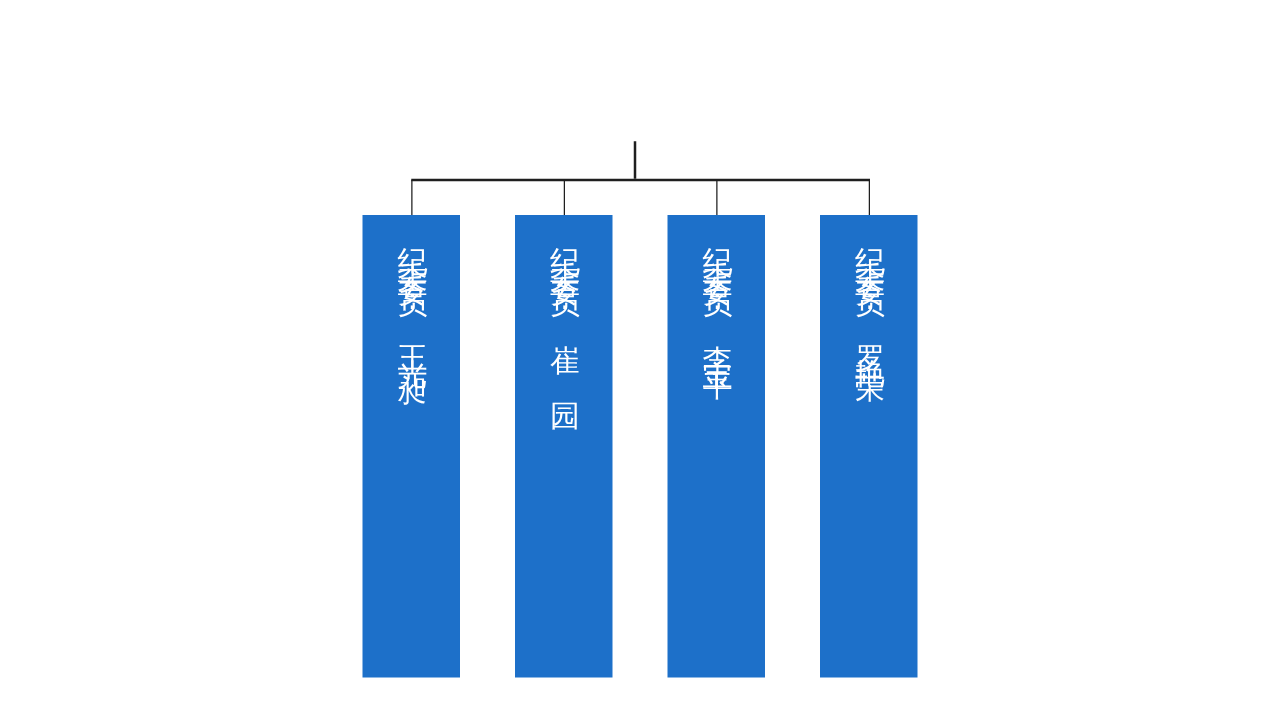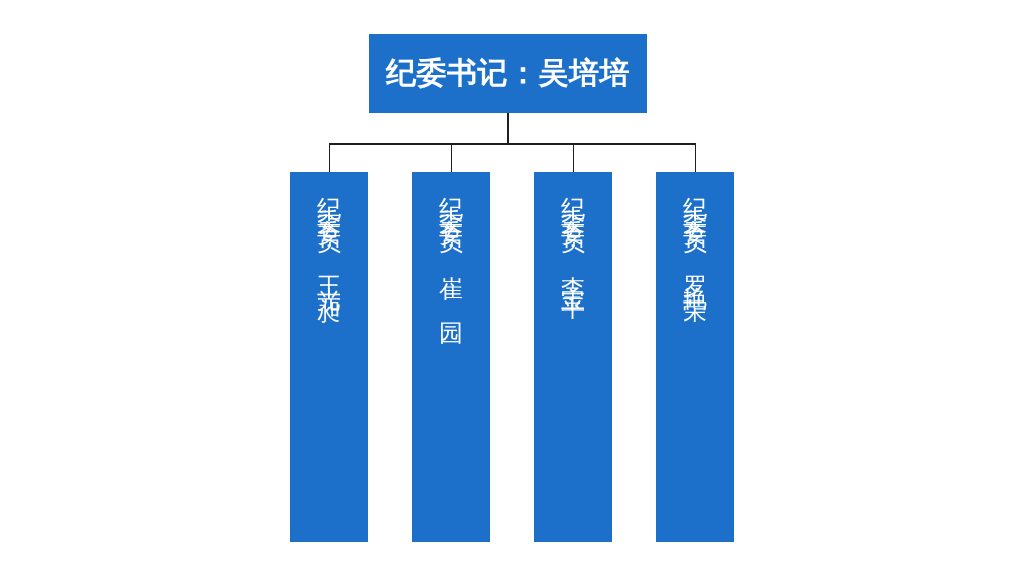--- a/index.html
+++ b/index.html
@@ -89,23 +89,20 @@
     padding-top: 6px;
     font-family: "Liberation Serif", "DejaVu Serif", serif;
     white-space: pre;
   }
 </style>
 </head>
 <body>
 
 <div class="canvas">
 
-  <div class="root-box">
-    <span class="root-label">纪委书记：吴培培</span>
-  </div>
 
   <div class="line stem"></div>
   <div class="line hline"></div>
   <div class="line drop drop-1"></div>
   <div class="line drop drop-2"></div>
   <div class="line drop drop-3"></div>
   <div class="line drop drop-4"></div>
 
   <div class="member-box member-1">
     <span class="vtext">纪委委员：王光昶</span>

